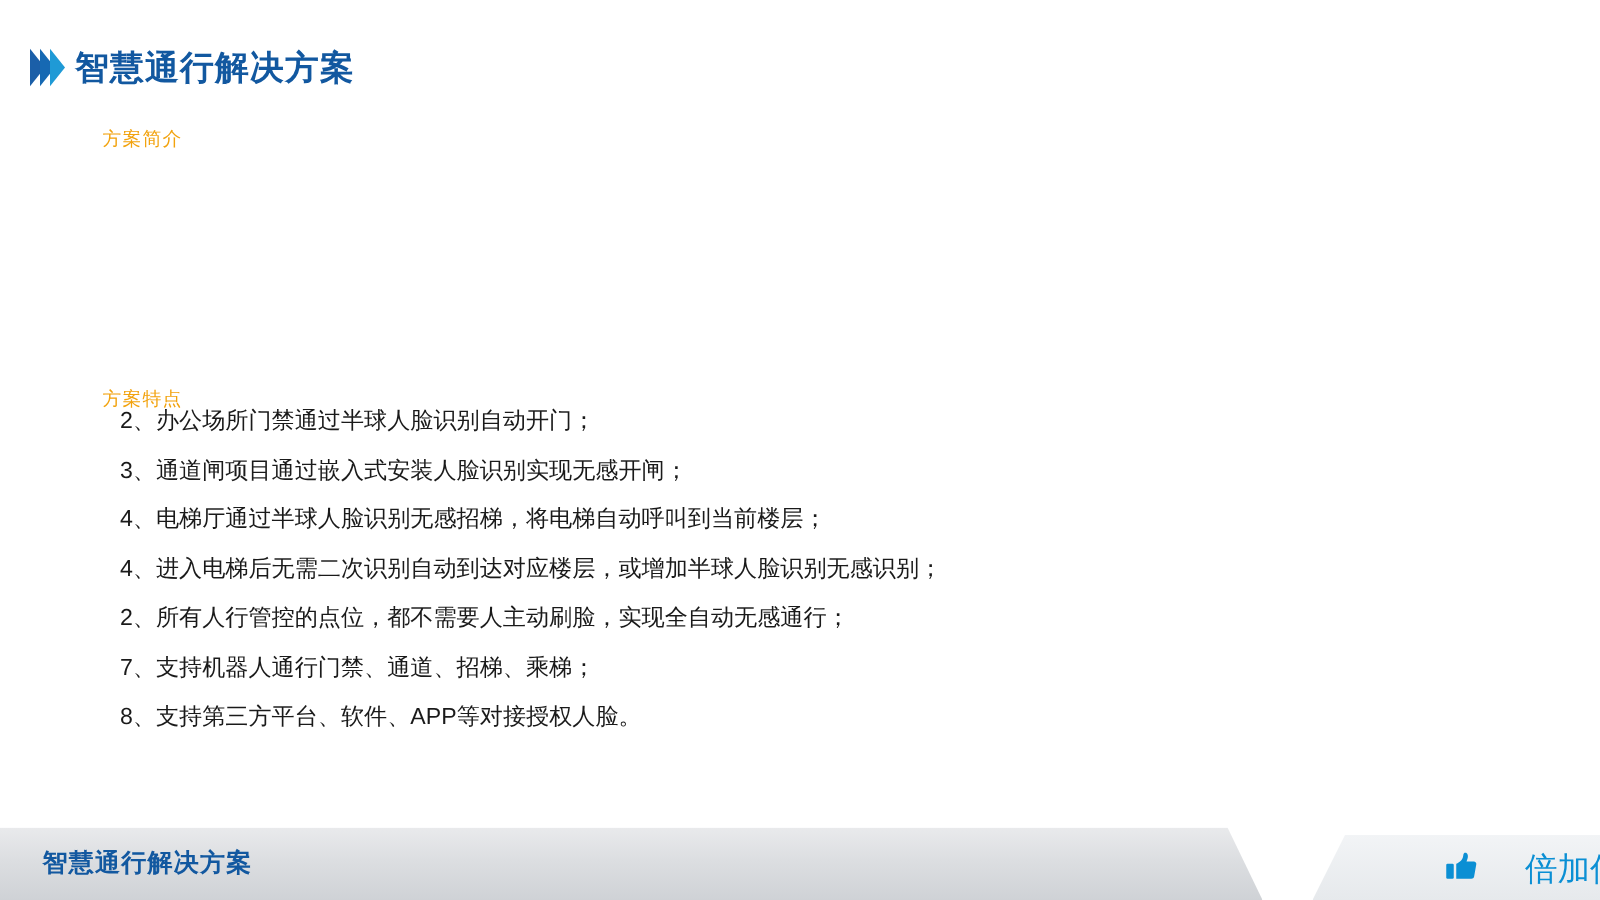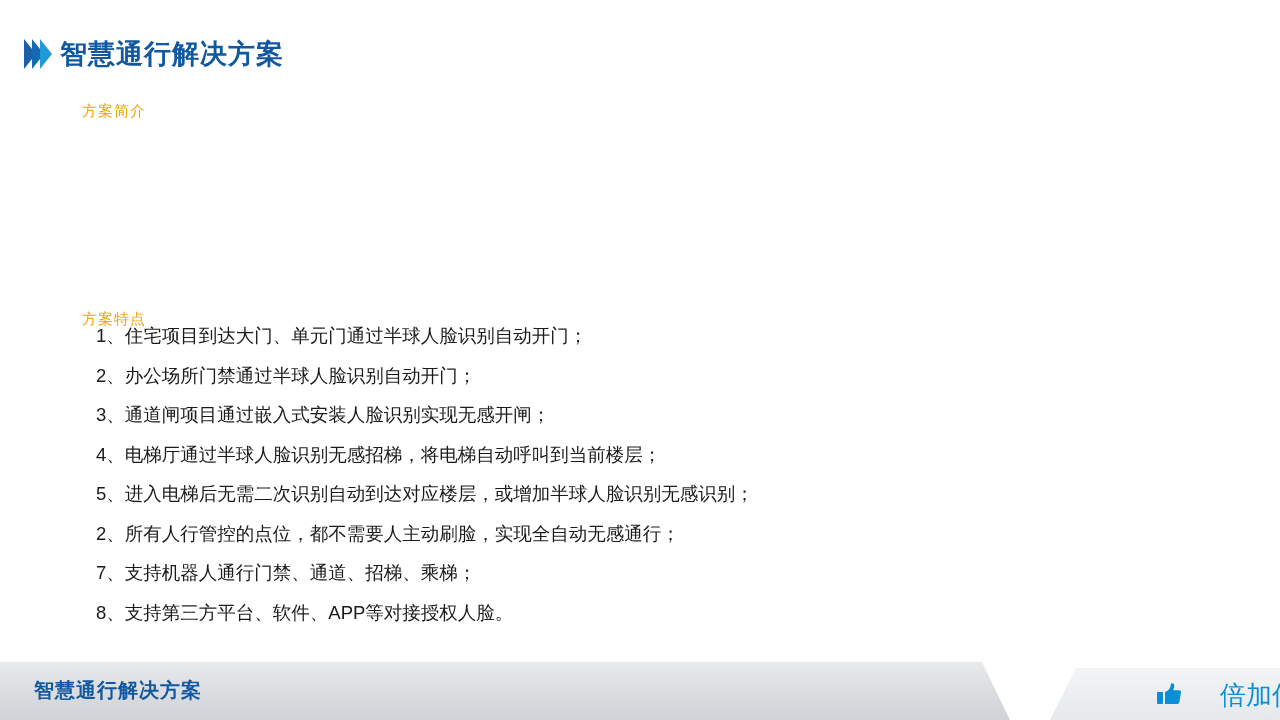--- a/index.html
+++ b/index.html
@@ -163,25 +163,24 @@
     </span>
     <span class="slide-title">智慧通行解决方案</span>
   </div>
 
   <div class="section-heading" id="h-intro">方案简介</div>
 
 
   <div class="section-heading" id="h-features">方案特点</div>
 
   <ul class="feature-list">
-    <li>1、住宅项目到达大门、单元门通过半球人脸识别自动开门；</li>
     <li>2、办公场所门禁通过半球人脸识别自动开门；</li>
     <li>3、通道闸项目通过嵌入式安装人脸识别实现无感开闸；</li>
     <li>4、电梯厅通过半球人脸识别无感招梯，将电梯自动呼叫到当前楼层；</li>
-    <li>5、进入电梯后无需二次识别自动到达对应楼层，或增加半球人脸识别无感识别；</li>
+    <li>4、进入电梯后无需二次识别自动到达对应楼层，或增加半球人脸识别无感识别；</li>
     <li>2、所有人行管控的点位，都不需要人主动刷脸，实现全自动无感通行；</li>
     <li>7、支持机器人通行门禁、通道、招梯、乘梯；</li>
     <li>8、支持第三方平台、软件、APP等对接授权人脸。</li>
   </ul>
 
   <div class="footer">
     <div class="footer-bar"></div>
     <div class="footer-text">智慧通行解决方案</div>
     <div class="brand-plate"></div>
     <div class="brand-inner">

